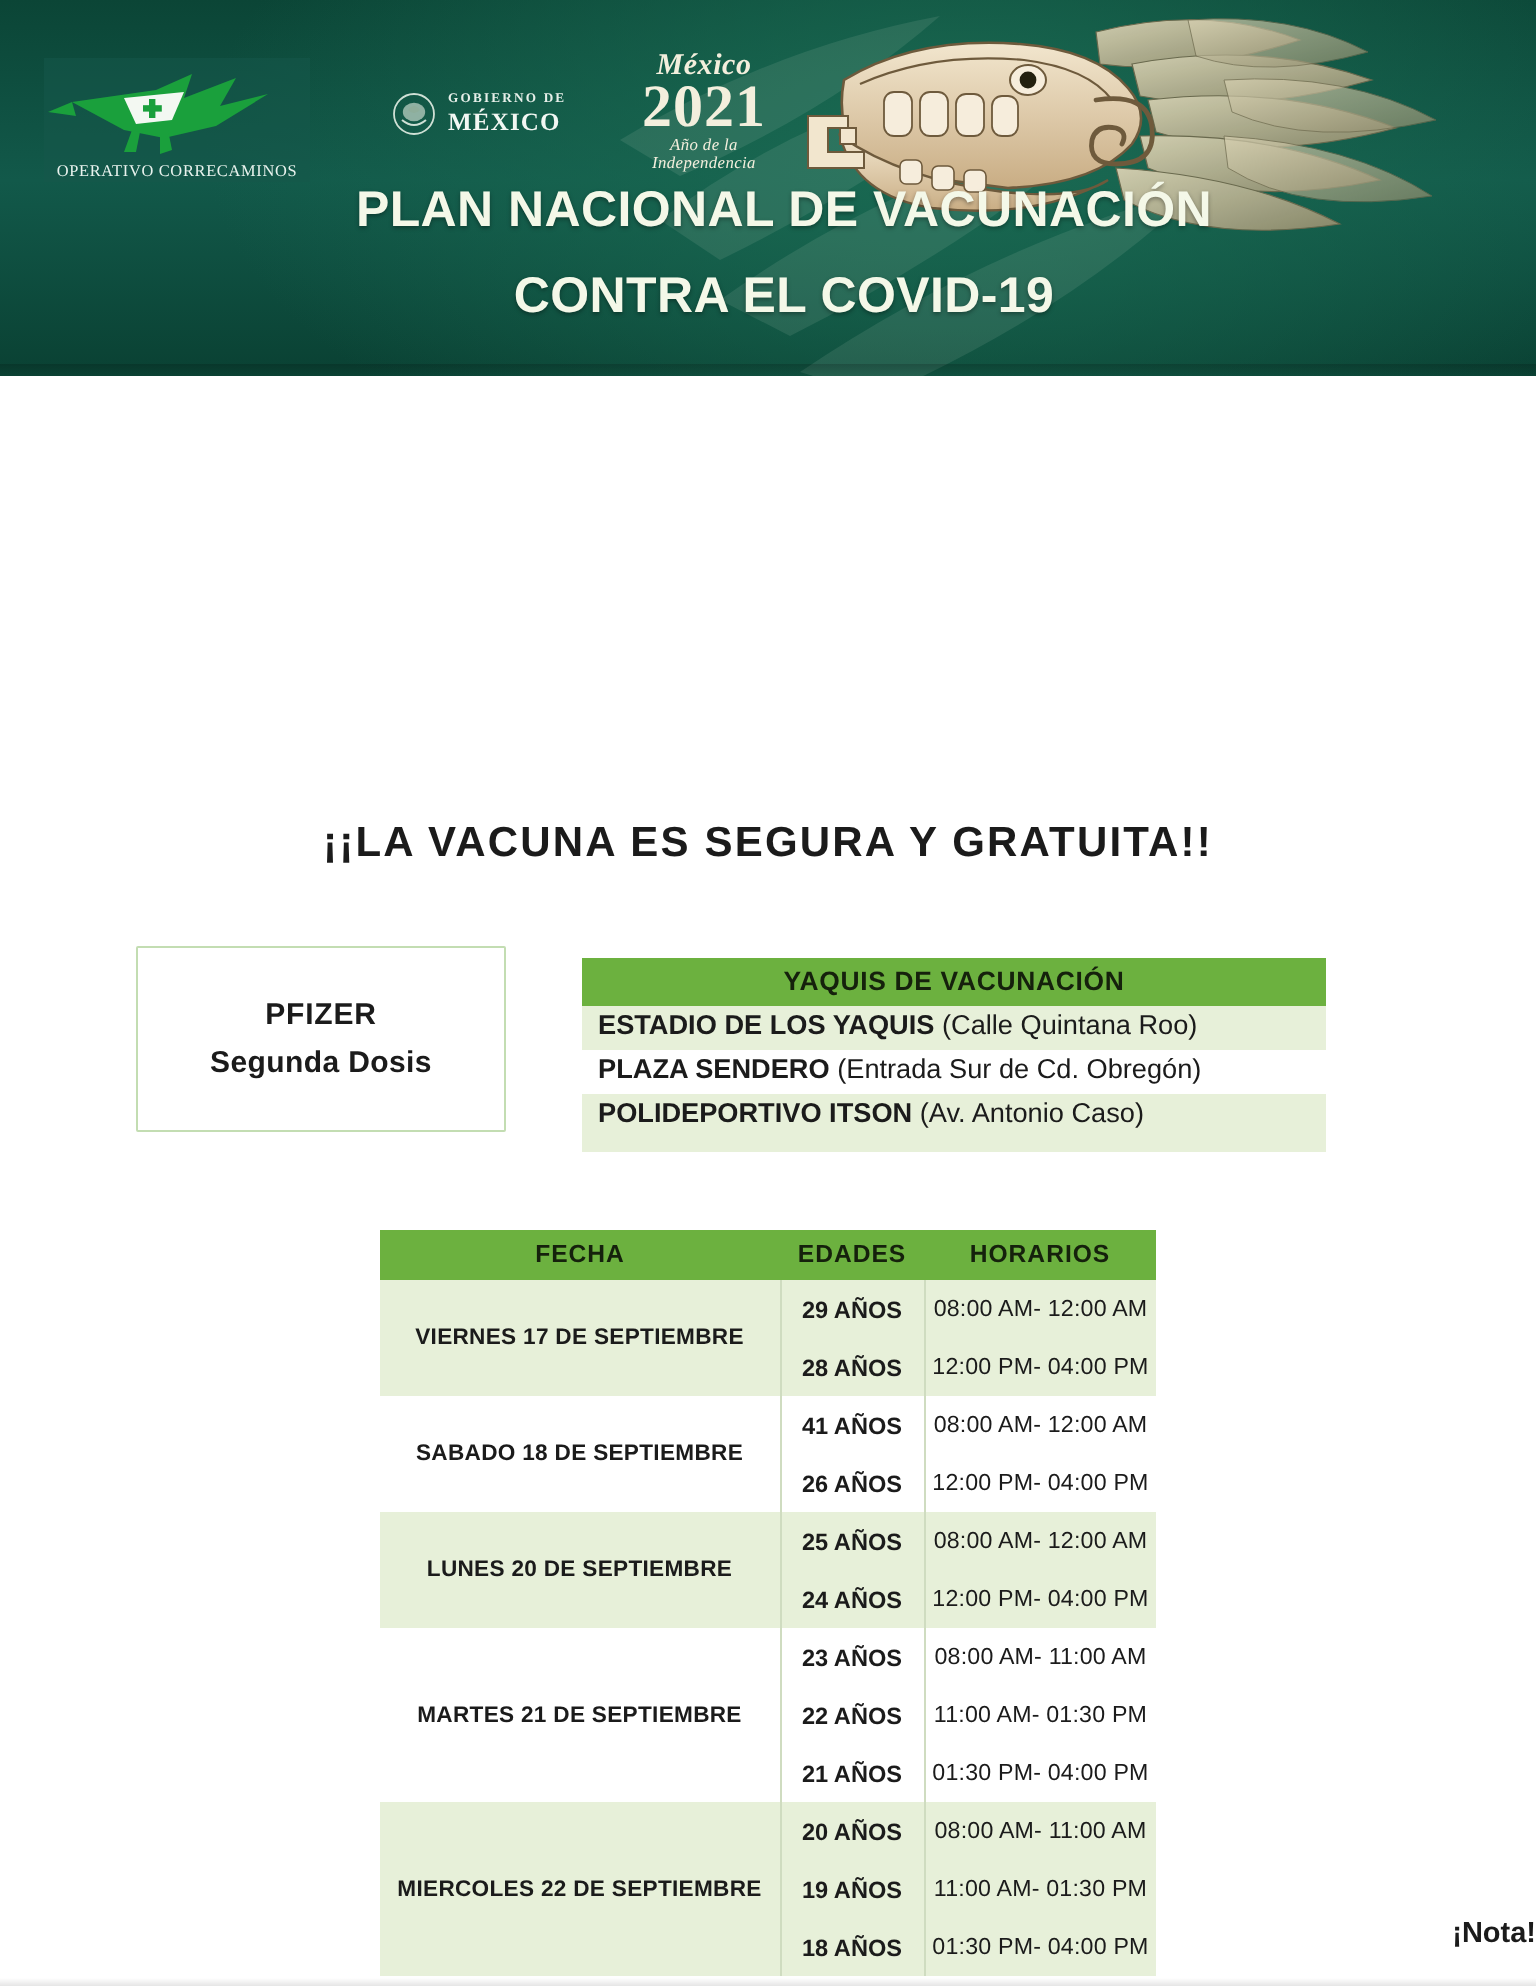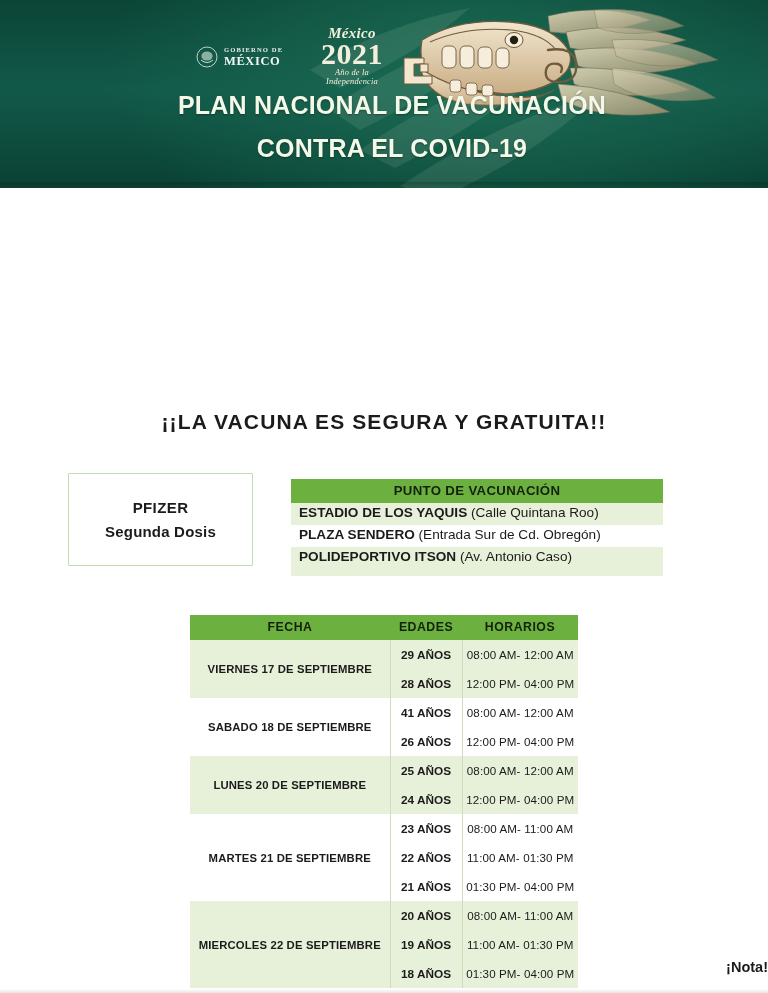--- a/index.html
+++ b/index.html
@@ -350,20 +350,38 @@
 
   <svg class="wm-feathers" viewBox="0 0 470 210">
     <g fill="#dfe8d8">
       <path d="M30 120 Q110 60 210 42 Q150 96 60 140 Z"></path>
       <path d="M60 160 Q150 96 255 72 Q190 130 95 178 Z"></path>
       <path d="M100 196 Q195 132 300 104 Q235 166 140 208 Z"></path>
       <path d="M10 80 Q85 34 170 18 Q115 66 40 98 Z"></path>
     </g>
   </svg>
 
+  <div class="logo-correcaminos">
+    <svg viewBox="0 0 133 62" width="133" height="62">
+      <rect x="0" y="0" width="133" height="62" fill="#15574a" opacity="0.55"></rect>
+
+      <path d="M14 22 L56 16 L74 8 L70 20 L96 10 L88 24 L112 18 L86 34 L60 40 L40 36 Z" fill="#1aa03c"></path>
+
+      <path d="M40 20 L70 17 L64 31 L46 33 Z" fill="#f3f8f2"></path>
+
+      <rect x="52.5" y="20.5" width="3.2" height="9.5" fill="#1aa03c"></rect>
+      <rect x="49.5" y="23.6" width="9.4" height="3.2" fill="#1aa03c"></rect>
+
+      <path d="M44 36 L40 47 L46 47 L48 37 Z" fill="#1aa03c"></path>
+      <path d="M58 36 L58 48 L64 46 L62 36 Z" fill="#1aa03c"></path>
+
+      <path d="M14 22 L2 27 L16 29 Z" fill="#1aa03c"></path>
+    </svg>
+    <div class="lc-label">OPERATIVO CORRECAMINOS</div>
+  </div>
 
   <div class="logo-gobmx">
     <svg width="22" height="22" viewBox="0 0 22 22">
       <circle cx="11" cy="11" r="10" fill="none" stroke="#cfe0d5" stroke-width="0.9"></circle>
       <ellipse cx="11" cy="10" rx="5.6" ry="4.6" fill="#b9cfc1" opacity="0.75"></ellipse>
       <path d="M5 14 Q11 19 17 14" fill="none" stroke="#cfe0d5" stroke-width="1"></path>
       <path d="M8 9 Q11 5 14 9 Q11 12 8 9 Z" fill="#8fae9b"></path>
     </svg>
     <span class="gm-text">
       <span class="gm-top">GOBIERNO DE</span>
@@ -442,21 +460,21 @@
   <div class="slogan">¡¡LA VACUNA ES SEGURA Y GRATUITA!!</div>
 
   <div class="pfizer-box">
     <div class="pf-line1">PFIZER</div>
     <div class="pf-line2">Segunda Dosis</div>
   </div>
 
   <table class="sites-table">
     <thead>
       <tr class="sites-head">
-        <th>PUNTO DE VACUNACIÓN</th>
+        <th>YAQUIS DE VACUNACIÓN</th>
       </tr>
     </thead>
     <tbody>
       <tr class="alt-a">
         <td>
           <span class="site-name">ESTADIO DE LOS YAQUIS</span>
           <span class="site-addr">(Calle Quintana Roo)</span>
         </td>
       </tr>
       <tr class="alt-b">

